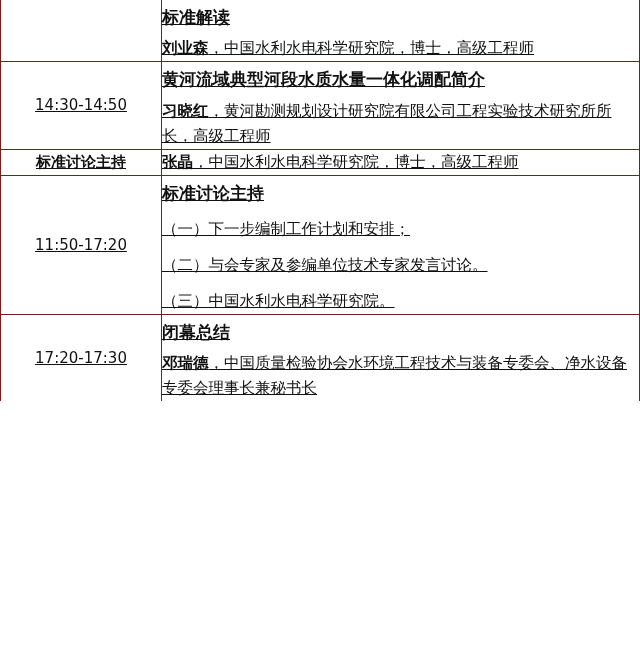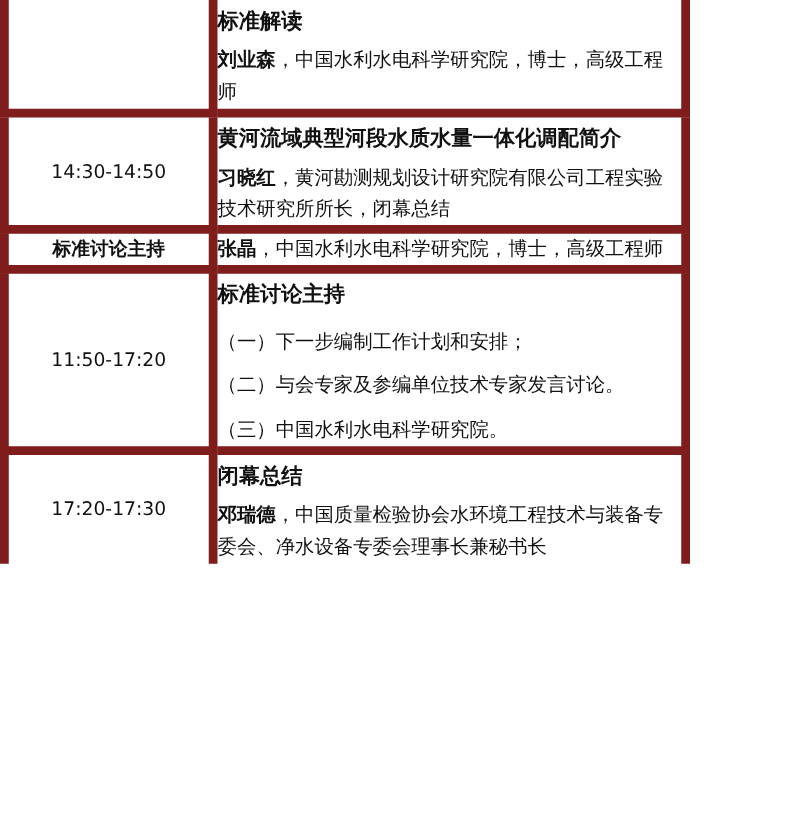--- a/index.html
+++ b/index.html
@@ -8,26 +8,27 @@
     background: #ffffff;
   }
   body {
     width: 640px;
     height: 654px;
     font-family: "DejaVu Sans", "Liberation Sans", sans-serif;
     color: #111111;
     overflow: hidden;
   }
   .schedule {
-    width: 552px;
+    width: 640px;
     border-collapse: collapse;
     table-layout: fixed;
+    text-decoration: underline;
   }
   .schedule td {
-    border: 7px solid #7f1d1d;
+    border: 1px solid #7f1d1d;
     vertical-align: middle;
     padding: 0;
   }
   
   .col-time {
     width: 160px;
     text-align: center;
     font-size: 15px;
     line-height: 1.5;
   }
@@ -82,21 +83,21 @@
         <p class="desc"><span class="name">刘业森</span><span>，中国水利水电科学研究院，博士，高级工程师</span></p>
       </td>
     </tr>
 
     <tr>
       <td class="col-time">
         <span>14:30-14:50</span>
       </td>
       <td class="col-body">
         <div class="title">黄河流域典型河段水质水量一体化调配简介</div>
-        <p class="desc"><span class="name">习晓红</span><span>，黄河勘测规划设计研究院有限公司工程实验技术研究所所长，闭幕总结</span></p>
+        <p class="desc"><span class="name">习晓红</span><span>，黄河勘测规划设计研究院有限公司工程实验技术研究所所长，高级工程师</span></p>
       </td>
     </tr>
 
     <tr>
       <td class="col-time bold">
         <span>标准讨论主持</span>
       </td>
       <td class="col-body">
         <p class="desc"><span class="name">张晶</span><span>，中国水利水电科学研究院，博士，高级工程师</span></p>
       </td>

